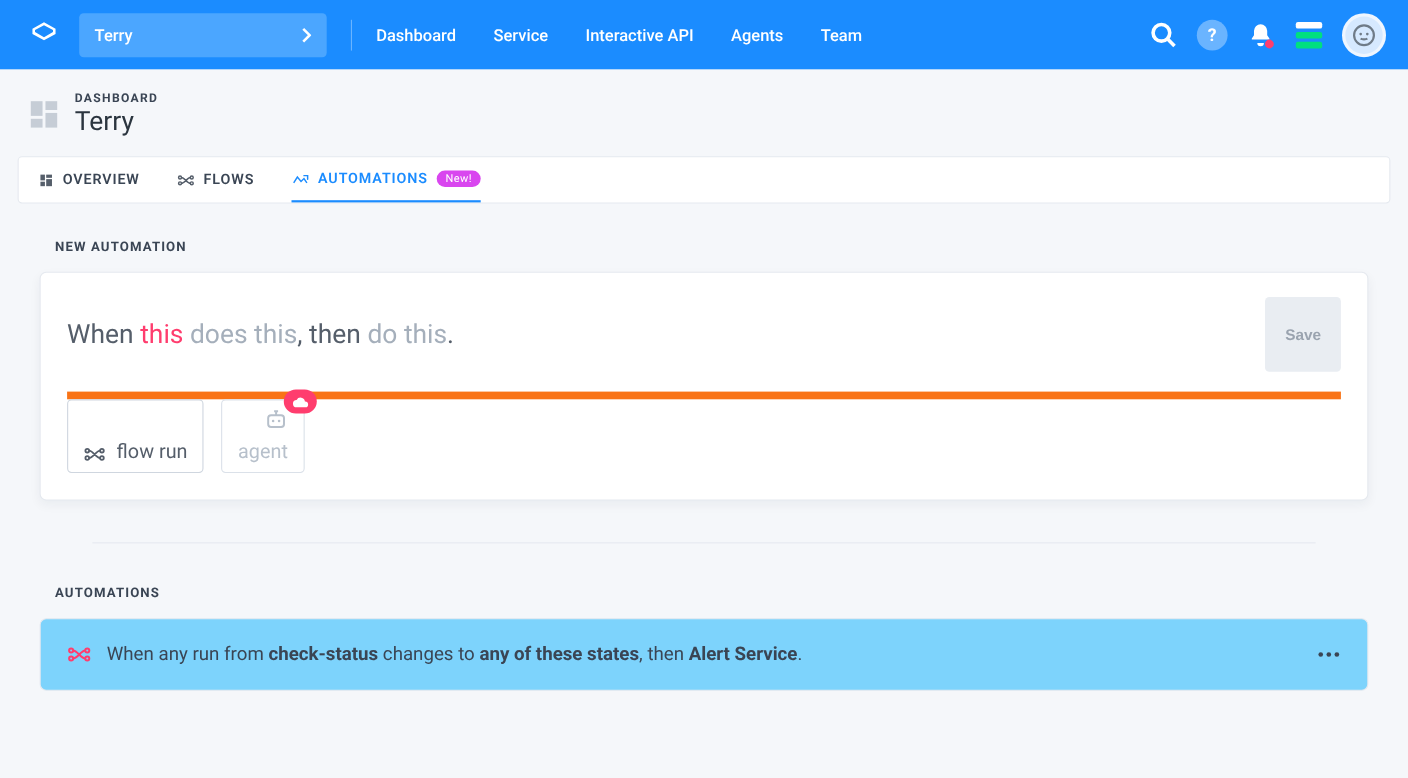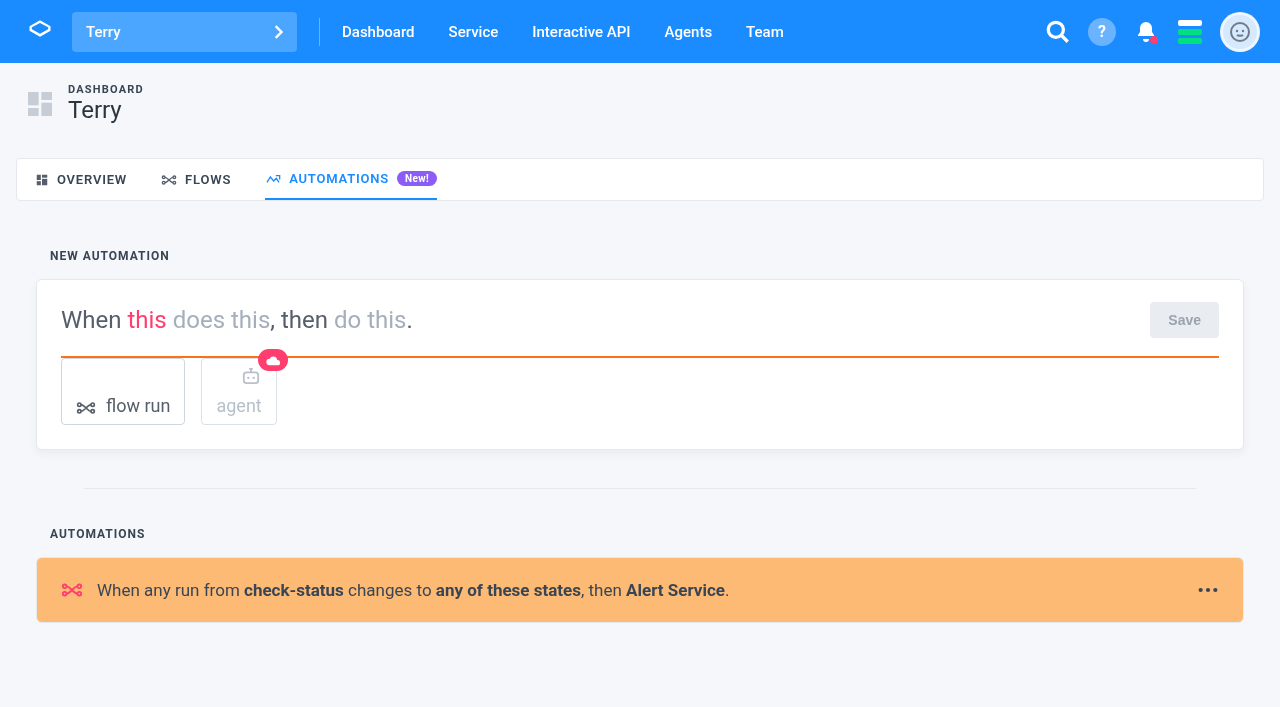--- a/index.html
+++ b/index.html
@@ -24,47 +24,47 @@
 .status-stack span:nth-child(3){background:#00e07f;}
 .avatar { width: 40px; height: 40px; border-radius: 50%; background: #d6e9ff; border: 3px solid rgba(255,255,255,0.6); display:flex; align-items:center; justify-content:center; }
 
 
 .page-header { padding: 20px 24px 18px 24px; display: flex; align-items: center; gap: 12px; }
 .page-header .dash-icon { color: #c6cdd6; }
 .page-header-text .crumb { font-size: 11px; letter-spacing: 1.2px; font-weight: 700; color: #3a4554; text-transform: uppercase; }
 .page-header-text .title { font-size: 24px; color: #2b353f; }
 
 
-.tabs { background: #fff; border: 1px solid #e5e9ef; border-radius: 4px; margin: 16px 16px; display: flex; padding: 0 18px; height: 43px; align-items: center; gap: 34px; }
+.tabs { background: #fff; border: 1px solid #e5e9ef; border-radius: 4px; margin: 0 16px; display: flex; padding: 0 18px; height: 43px; align-items: center; gap: 34px; }
 .tab { display: flex; align-items: center; gap: 8px; font-size: 13px; font-weight: 600; letter-spacing: .8px; color: #3a4554; cursor: pointer; height: 100%; }
 .tab svg { color:#555e6a; }
 .tab.active { color: #1b8cff; border-bottom: 2px solid #1b8cff; }
 .tab.active svg { color:#1b8cff; }
-.badge-new { background: #8b5cf6; color: #fff; font-size: 10px; font-weight: 700; border-radius: 10px; padding: 2px 8px; letter-spacing: .4px; }
+.badge-new { background: #d946ef; color: #fff; font-size: 10px; font-weight: 400; border-radius: 10px; padding: 2px 8px; letter-spacing: .4px; }
 
 
 .content { padding: 32px 36px 0 36px; }
 .section-label { font-size: 12px; font-weight: 700; letter-spacing: 1px; color: #3a4554; margin-bottom: 16px; padding-left: 14px; }
 
 .card { background: #fff; border: 1px solid #e5e9ef; border-radius: 6px; padding: 22px 24px 24px 24px; box-shadow: 0 4px 10px rgba(20,30,50,.05); }
-.card-row1 { display: flex; align-items: center; justify-content: space-between; border-bottom: 2px solid #f97316; padding-bottom: 18px; }
+.card-row1 { display: flex; align-items: center; justify-content: space-between; border-bottom: 7px solid #f97316; padding-bottom: 18px; }
 .card-row1 .sentence { font-size: 24px; color: #555e6a; font-weight: 400; }
 .card-row1 .sentence .pink { color: #ff3d6e; }
 .card-row1 .sentence .grey { color: #a5afbb; }
-.save-btn { background: #e9edf2; color: #9aa3af; border: none; border-radius: 4px; padding: 10px 18px; font-size: 14px; font-weight: 600; cursor: not-allowed; }
+.save-btn { background: #e9edf2; color: #9aa3af; border: none; border-radius: 4px; padding: 26px 18px; font-size: 14px; font-weight: 600; cursor: not-allowed; }
 
 .choose-label { color: #ff3d6e; font-size: 14px; margin: 18px 0 12px 0; }
 .choices { display: flex; gap: 16px; }
 .choice { display: flex; align-items: flex-end; gap: 10px; border: 1px solid #cfd6df; border-radius: 4px; padding: 8px 14px; font-size: 18px; color: #555e6a; cursor: pointer; background:#fff; position:relative; }
 .choice.disabled { color: #b7c0cb; border-color: #dbe1e9; flex-direction: column; }
 .cloud-badge { position:absolute; top:-10px; right:-12px; width:30px; height:22px; background:#ff3d6e; border-radius:11px; display:flex; align-items:center; justify-content:center; }
 
 .hr-sep { border: none; border-top: 1px solid #e5e9ef; margin: 38px 48px; }
 
-.auto-card { background: #fdba74; border: 1px solid #e5e9ef; border-radius: 6px; padding: 22px 24px; display: flex; align-items: center; gap: 14px; }
+.auto-card { background: #7dd3fc; border: 1px solid #e5e9ef; border-radius: 6px; padding: 22px 24px; display: flex; align-items: center; gap: 14px; }
 .auto-card .text { font-size: 17px; color: #3a4554; }
 .auto-card .text b { font-weight: 700; }
 .more { margin-left: auto; cursor: pointer; color:#3a4554; }
 
 svg { display:block; }
 </style>
 </head>
 <body>
 
 <div class="topbar">

